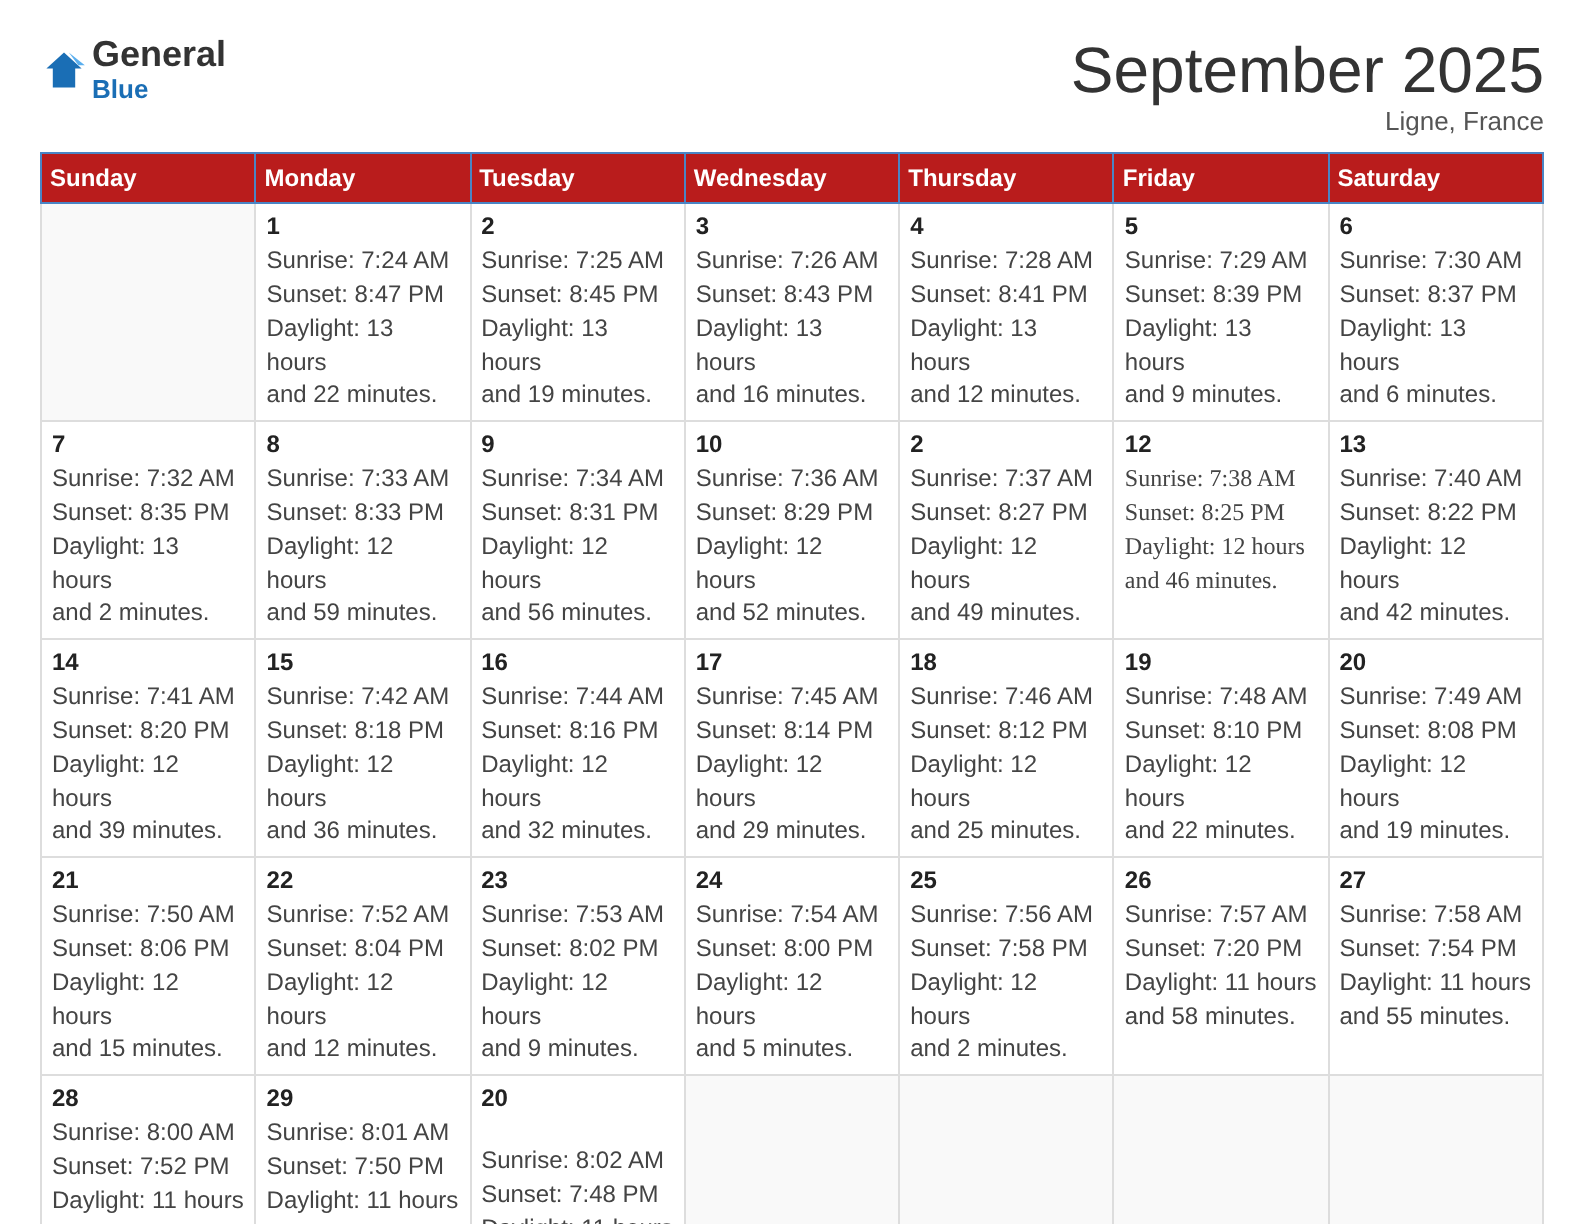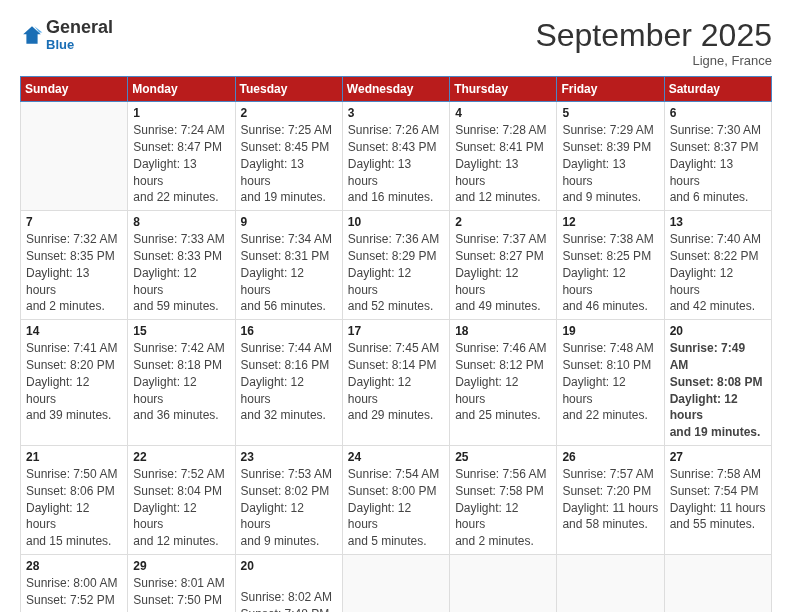--- a/index.html
+++ b/index.html
@@ -210,21 +210,21 @@
           </td>
           <td>
             <span class="day-number">2</span>
             <div class="day-info" style="white-space: pre-line;">Sunrise: 7:37 AM
 Sunset: 8:27 PM
 Daylight: 12 hours
 and 49 minutes.</div>
           </td>
           <td>
             <span class="day-number">12</span>
-            <div class="day-info" style="white-space: pre-line;">Sunrise: 7:38 AM
+            <div class="day-info" style="white-space: pre-line; font-family: Liberation Serif, serif;">Sunrise: 7:38 AM
 Sunset: 8:25 PM
 Daylight: 12 hours
 and 46 minutes.</div>
           </td>
           <td>
             <span class="day-number">13</span>
             <div class="day-info" style="white-space: pre-line;">Sunrise: 7:40 AM
 Sunset: 8:22 PM
 Daylight: 12 hours
 and 42 minutes.</div>
@@ -268,21 +268,21 @@
           </td>
           <td>
             <span class="day-number">19</span>
             <div class="day-info" style="white-space: pre-line;">Sunrise: 7:48 AM
 Sunset: 8:10 PM
 Daylight: 12 hours
 and 22 minutes.</div>
           </td>
           <td>
             <span class="day-number">20</span>
-            <div class="day-info" style="white-space: pre-line; font-weight: bold;">Sunrise: 7:49 AM
+            <div class="day-info" style="white-space: pre-line;">Sunrise: 7:49 AM
 Sunset: 8:08 PM
 Daylight: 12 hours
 and 19 minutes.</div>
           </td>
         </tr>
         <tr>
           <td>
             <span class="day-number">21</span>
             <div class="day-info" style="white-space: pre-line;">Sunrise: 7:50 AM
 Sunset: 8:06 PM

